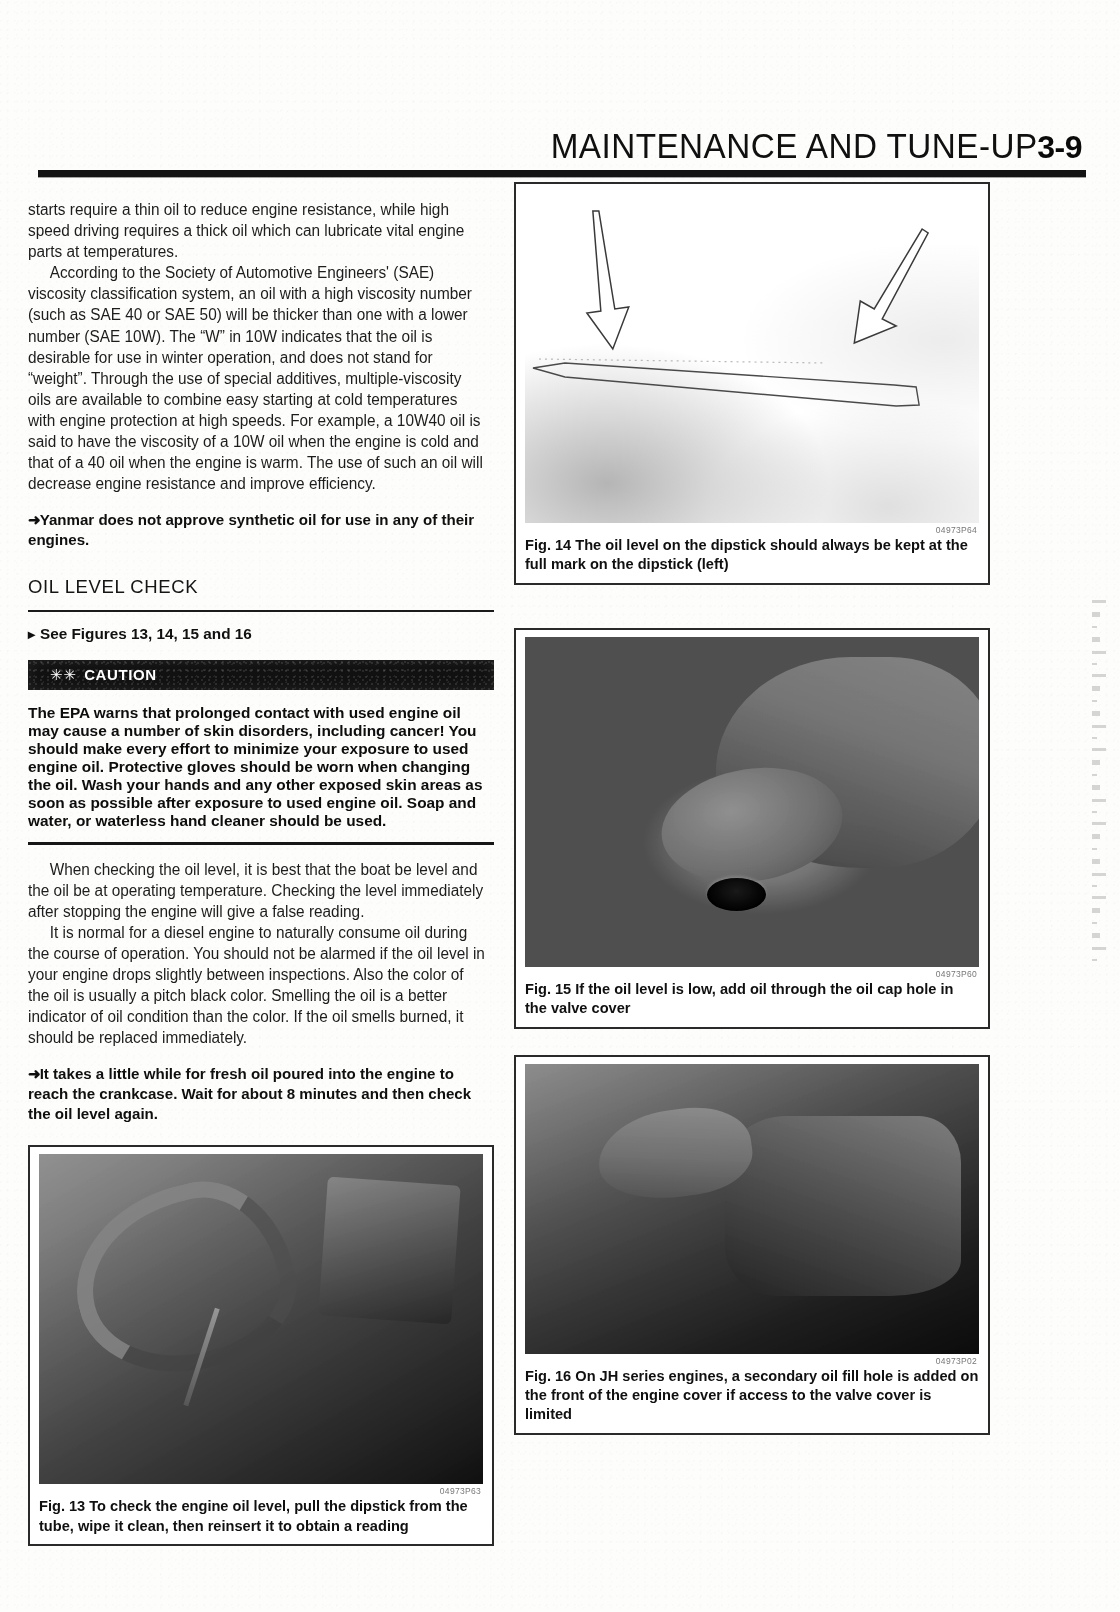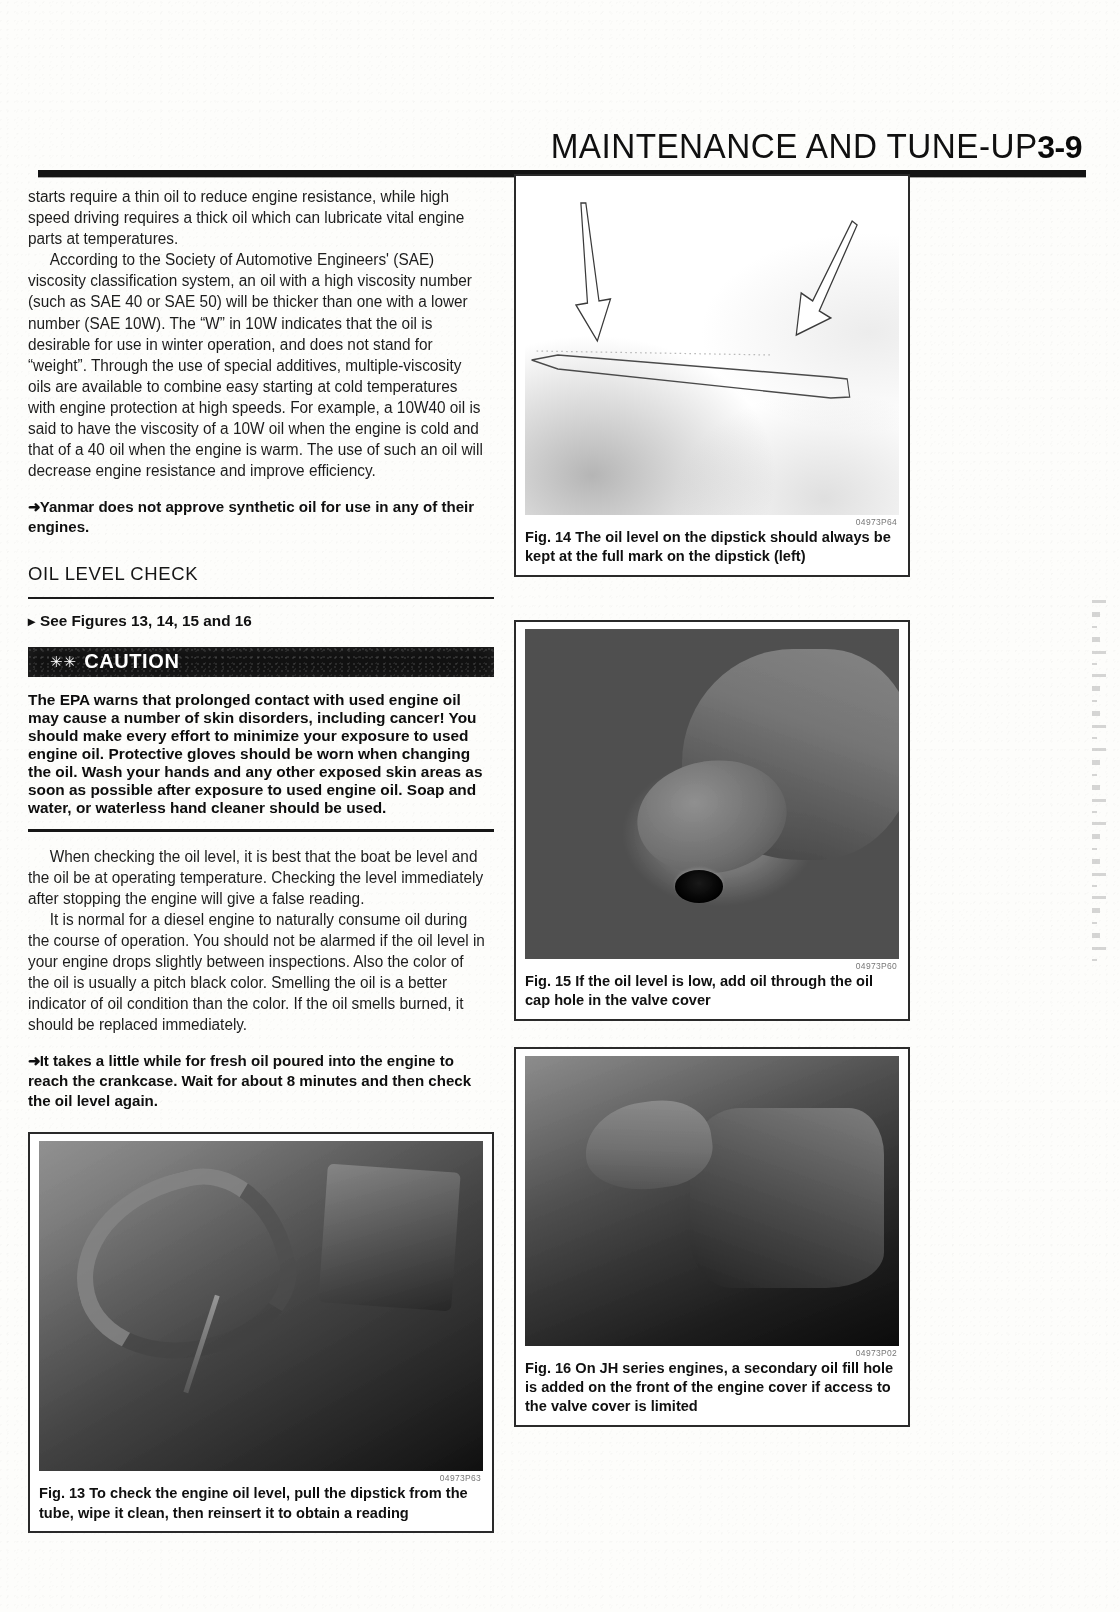--- a/index.html
+++ b/index.html
@@ -69,28 +69,28 @@
     top: 170px;
     height: 7px;
     background: #141414;
     box-shadow: 0 1px 0 rgba(0,0,0,.35);
   }
 
   
   .col-left {
     position: absolute;
     left: 28px;
-    top: 186px;
+    top: 199px;
     width: 466px;
   }
   .col-right {
     position: absolute;
     left: 514px;
-    top: 174px;
-    width: 396px;
+    top: 182px;
+    width: 476px;
   }
 
   p.body {
     font-size: 15.6px;
     line-height: 21.1px;
     margin: 0;
     text-align: left;
     color: #1d1d1d;
     font-family: "Liberation Sans", sans-serif;
     transform: scaleX(.985);
@@ -160,21 +160,21 @@
     color: #fff;
     font-size: 15px;
     letter-spacing: 1px;
     margin-left: 22px;
     position: relative;
     z-index: 2;
   }
   .caution-word {
     color: #ffffff;
     font-weight: bold;
-    font-size: 20px;
+    font-size: 15px;
     letter-spacing: .6px;
     margin-left: 7px;
     position: relative;
     z-index: 2;
   }
   .caution-text {
     font-size: 15.4px;
     line-height: 18px;
     font-weight: bold;
     margin: 14px 0 0 0;

